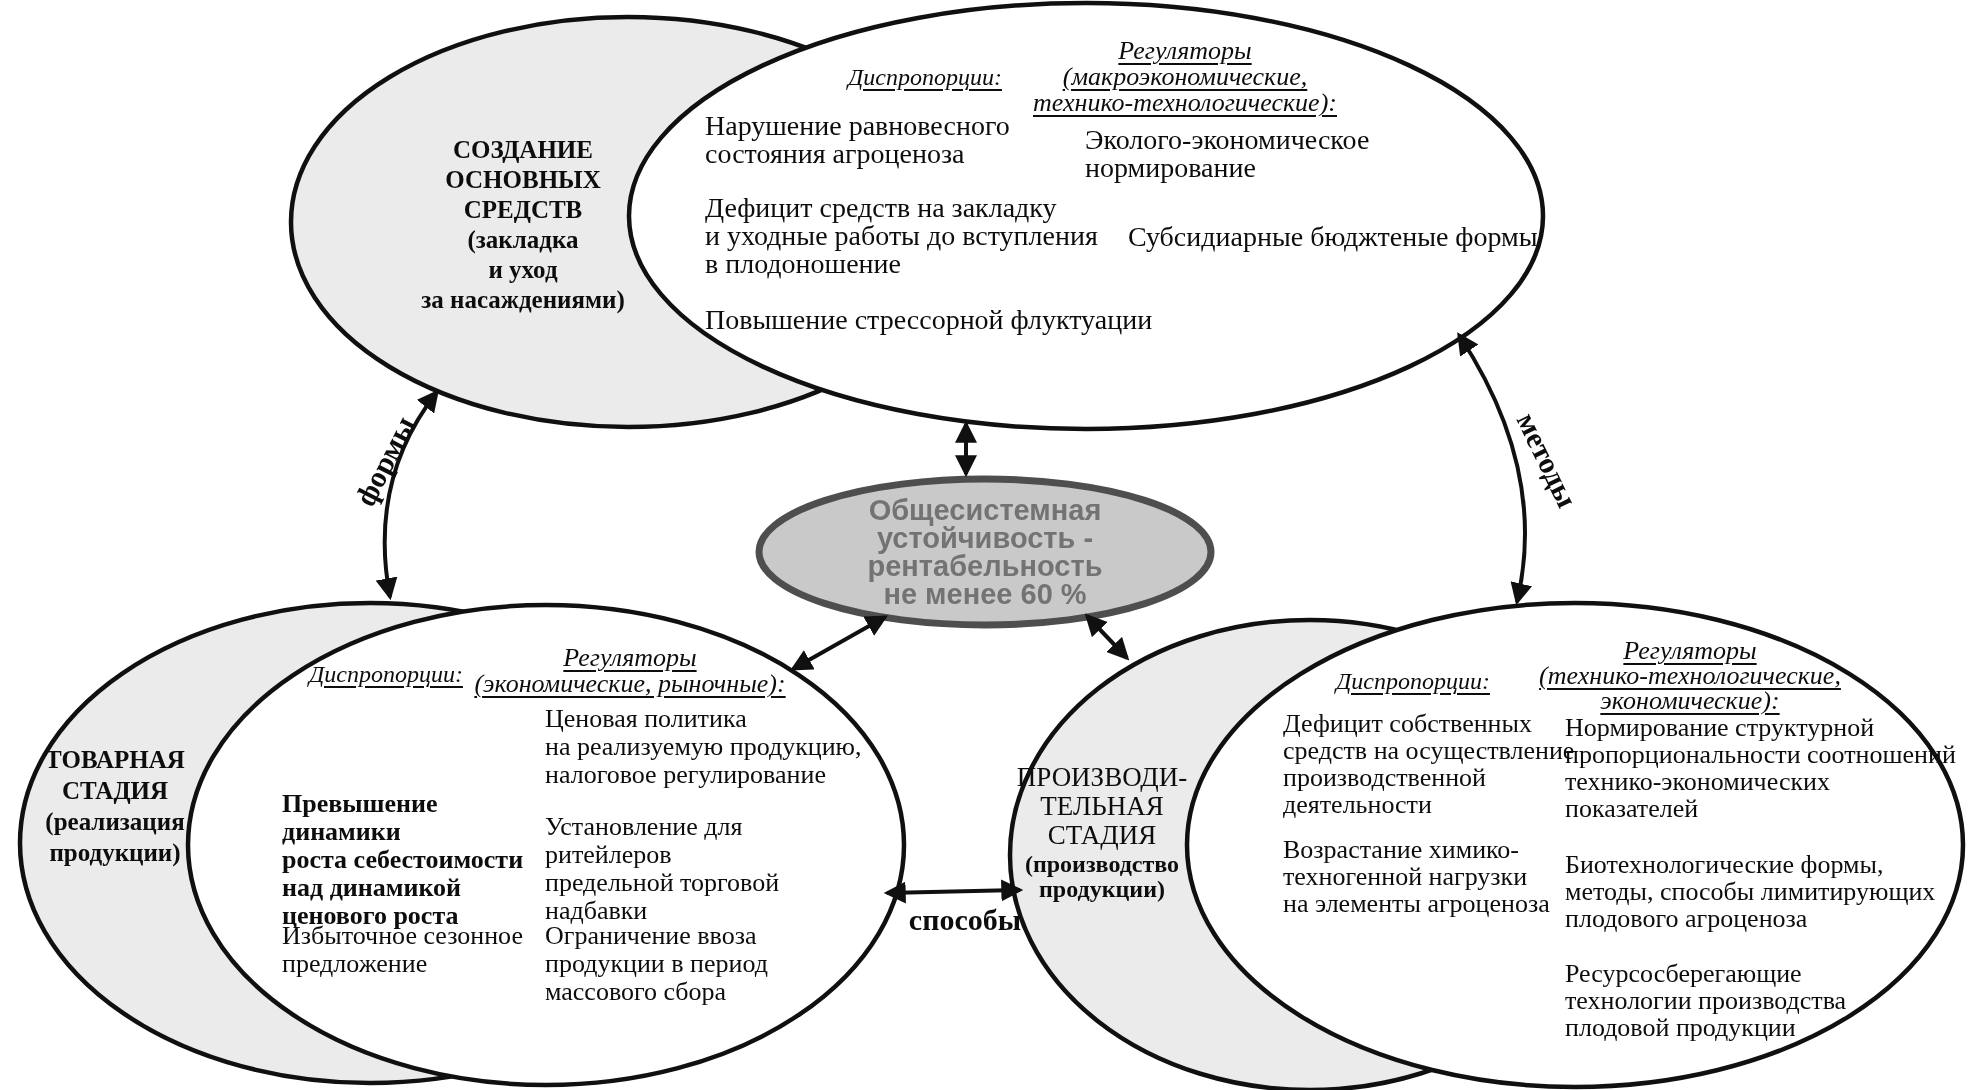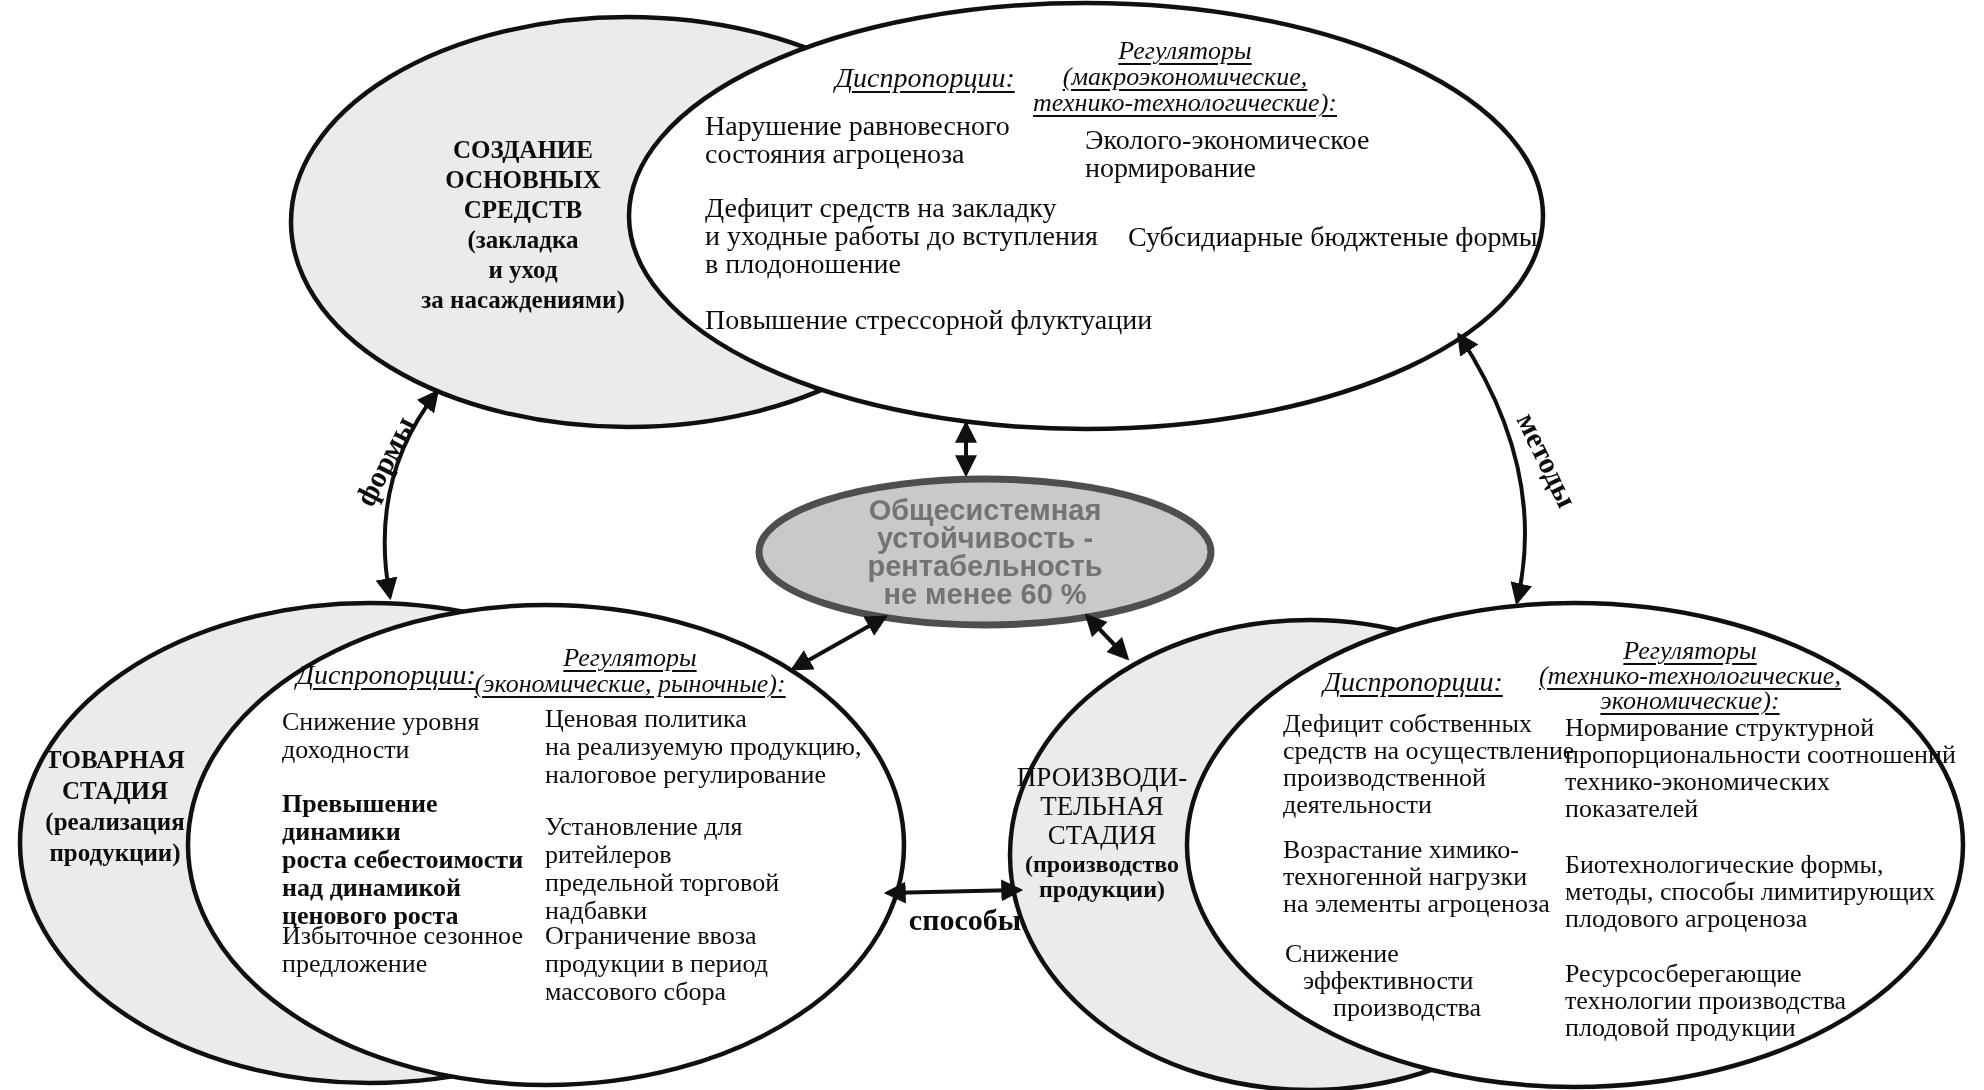--- a/index.html
+++ b/index.html
@@ -6,21 +6,21 @@
   #canvas{
     position:relative;width:1984px;height:1090px;background:#fff;overflow:hidden;
     font-family:"Liberation Serif", serif;color:#0d0d0d;
   }
   #bg{position:absolute;left:0;top:0;width:1984px;height:1090px;}
   .abs{position:absolute;}
   .pre{white-space:pre-line;}
   .ctr{text-align:center;}
   .stage{font-weight:bold;font-size:25px;line-height:30px;}
   .hdr{font-style:italic;text-decoration:underline;text-underline-offset:4px;text-decoration-thickness:2px;}
-  .hdr28{font-size:28px;line-height:29px;}
+  .hdr28{font-size:24px;line-height:29px;}
   .hdr26{font-size:26px;line-height:26px;}
   .body28{font-size:28px;line-height:28px;}
   .body26{font-size:26px;line-height:28px;}
   .body26t{font-size:26px;line-height:27px;}
   .center-label{
     font-family:"Liberation Sans", sans-serif;font-size:29px;line-height:28px;
     font-weight:bold;color:#737373;
   }
   .edge-label{font-weight:bold;font-size:30px;}
   .rot-forms{transform:rotate(-63deg);transform-origin:center center;}
@@ -90,22 +90,20 @@
   <div class="abs edge-label rot-forms" style="left:310px;top:444px;width:150px;text-align:center;">формы</div>
   <div class="abs edge-label rot-methods" style="left:1467px;top:443px;width:160px;text-align:center;">методы</div>
   <div class="abs edge-label ctr" style="left:865px;top:903px;width:200px;">способы</div>
 
   <div class="abs stage pre ctr" style="left:-35px;top:744px;width:300px;line-height:31px;">ТОВАРНАЯ
 СТАДИЯ
 (реализация
 продукции)</div>
 
   <div class="abs hdr hdr28 ctr" style="left:236px;top:660px;width:300px;">Диспропорции:</div>
-  <div class="abs body26 pre" style="left:282px;top:708px;width:280px;">Снижение уровня
-доходности</div>
   <div class="abs body26 pre" style="left:282px;top:790px;width:280px;font-weight:bold;">Превышение динамики
 роста себестоимости
 над динамикой
 ценового роста</div>
   <div class="abs body26 pre" style="left:282px;top:922px;width:280px;">Избыточное сезонное
 предложение</div>
 
   <div class="abs hdr hdr26 pre ctr" style="left:460px;top:645px;width:340px;">Регуляторы
 (экономические, рыночные):</div>
   <div class="abs body26 pre" style="left:545px;top:705px;width:330px;">Ценовая политика
@@ -127,25 +125,20 @@
   </div>
 
   <div class="abs hdr hdr28 ctr" style="left:1263px;top:667px;width:300px;">Диспропорции:</div>
   <div class="abs body26t pre" style="left:1283px;top:710px;width:320px;">Дефицит собственных
 средств на осуществление
 производственной
 деятельности</div>
   <div class="abs body26t pre" style="left:1283px;top:836px;width:320px;">Возрастание химико-
 техногенной нагрузки
 на элементы агроценоза</div>
-  <div class="abs" style="left:1285px;top:940px;width:320px;">
-    <div class="stair-line">Снижение</div>
-    <div class="stair-line ml18">эффективности</div>
-    <div class="stair-line ml48">производства</div>
-  </div>
 
   <div class="abs hdr hdr26 pre ctr" style="left:1520px;top:638px;width:340px;line-height:25px;">Регуляторы
 (технико-технологические,
 экономические):</div>
   <div class="abs body26t pre" style="left:1565px;top:714px;width:400px;">Нормирование структурной
 пропорциональности соотношений
 технико-экономических
 показателей</div>
   <div class="abs body26t pre" style="left:1565px;top:851px;width:400px;">Биотехнологические формы,
 методы, способы лимитирующих

